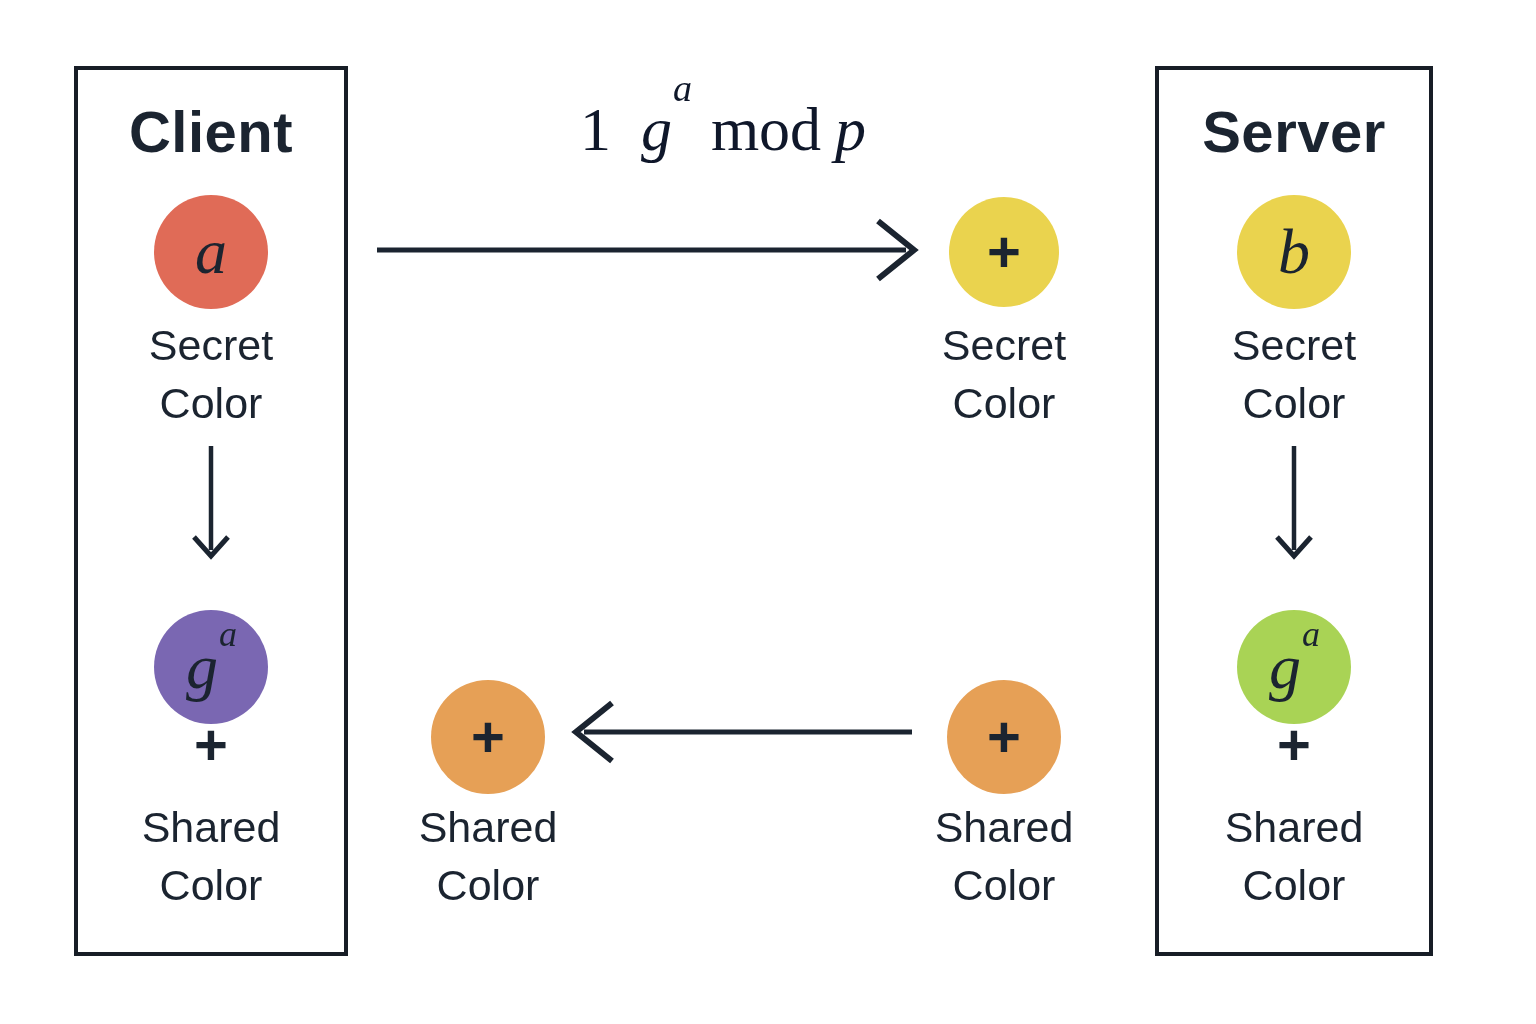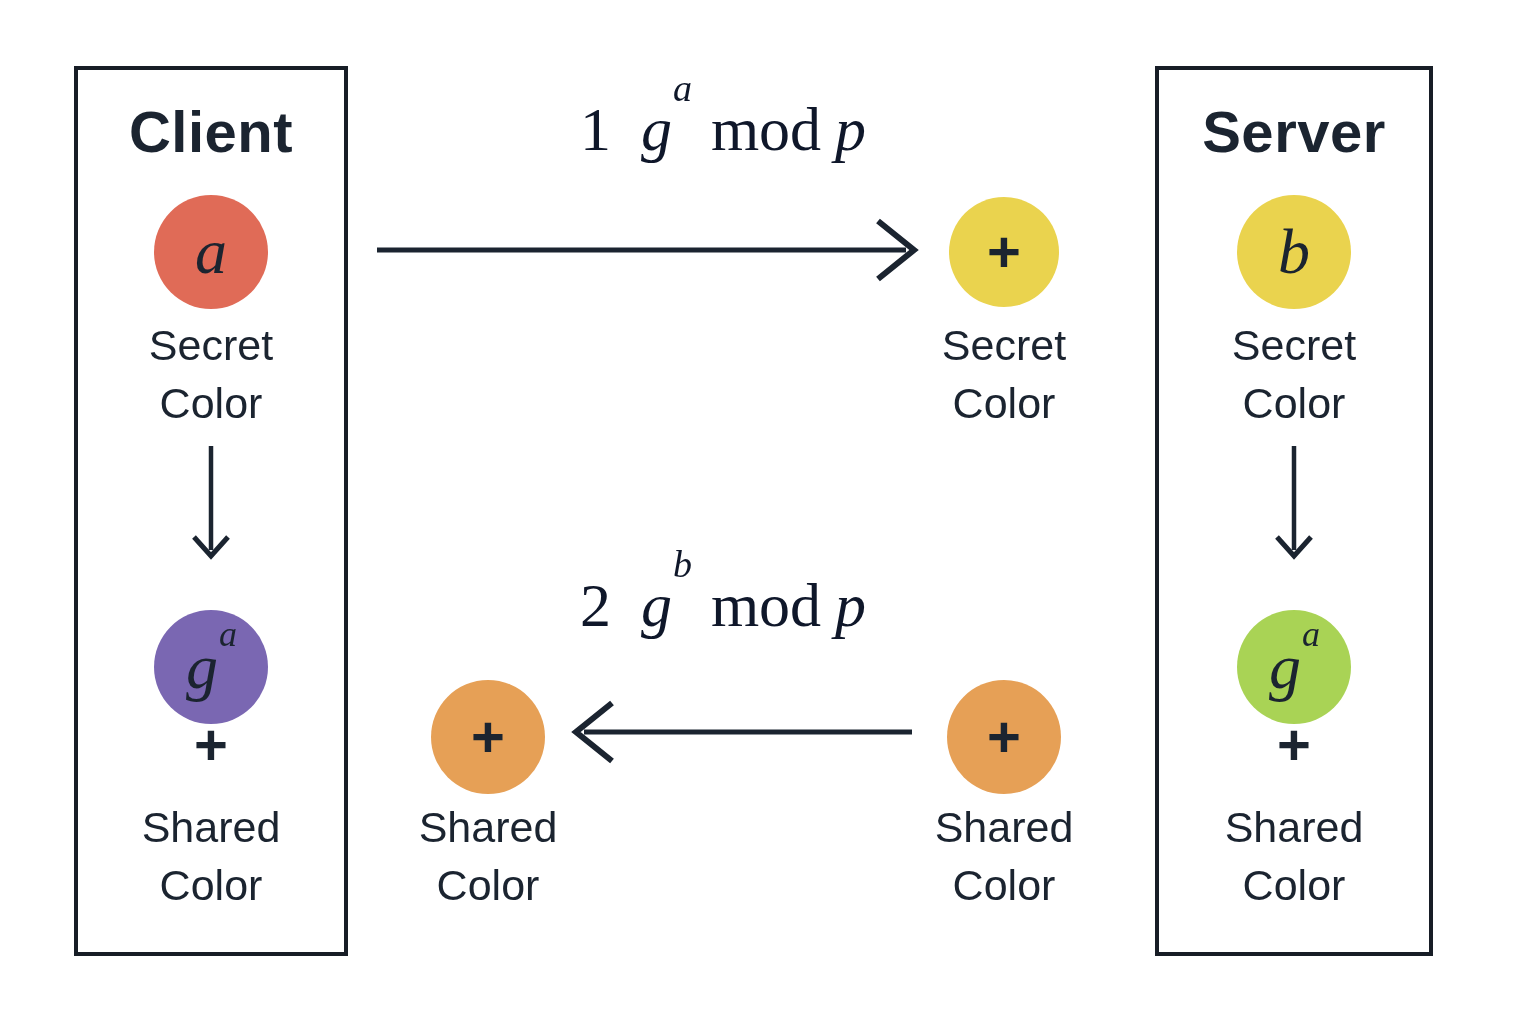--- a/index.html
+++ b/index.html
@@ -140,23 +140,20 @@
     <div class="label label-shared">
       <div>Shared</div>
       <div>Color</div>
     </div>
   </section>
 
   <div class="formula formula-1">
     <span class="step">1</span><span class="var">g</span><sup class="exp">a</sup><span class="op">mod</span><span class="var">p</span>
   </div>
 
-  <div class="formula formula-2">
-    <span class="step">2</span><span class="var">g</span><sup class="exp">b</sup><span class="op">mod</span><span class="var">p</span>
-  </div>
 
   <div class="mid-circle" style="left: 949px; top: 197px; width: 110px; height: 110px; background-color: rgb(234, 211, 78);">
     <span class="plus-glyph">+</span>
   </div>
   <div class="mid-label" style="left:904px; top:316px;">
     <div>Secret</div>
     <div>Color</div>
   </div>
 
   <div class="mid-circle" style="left: 431px; top: 680px; width: 114px; height: 114px; background-color: rgb(230, 160, 86);">

